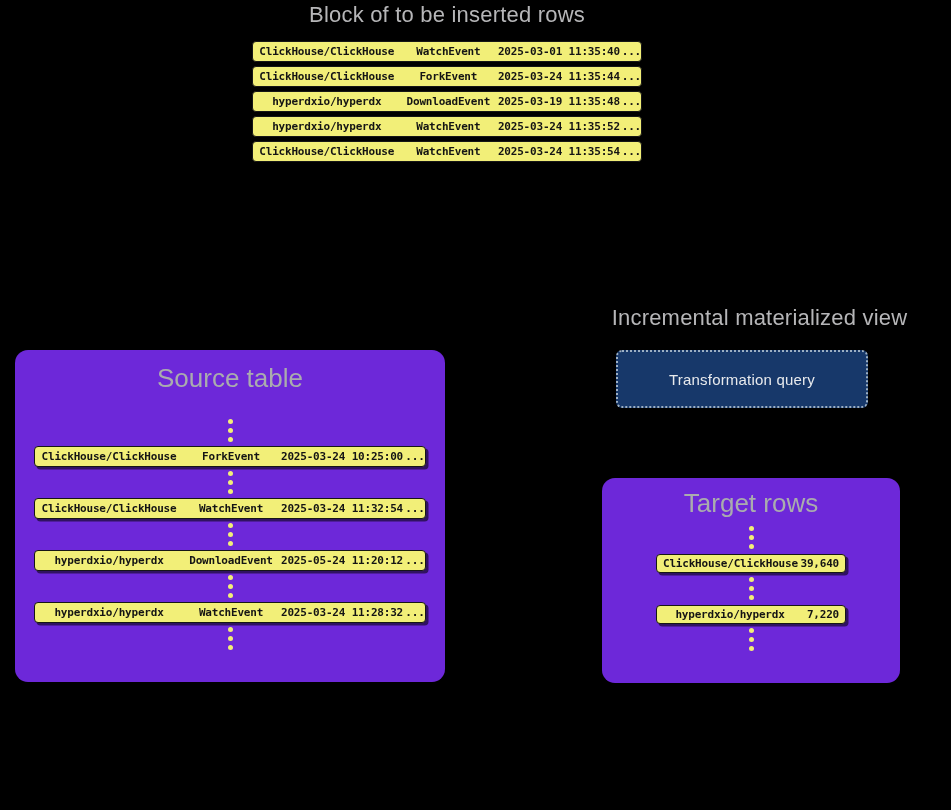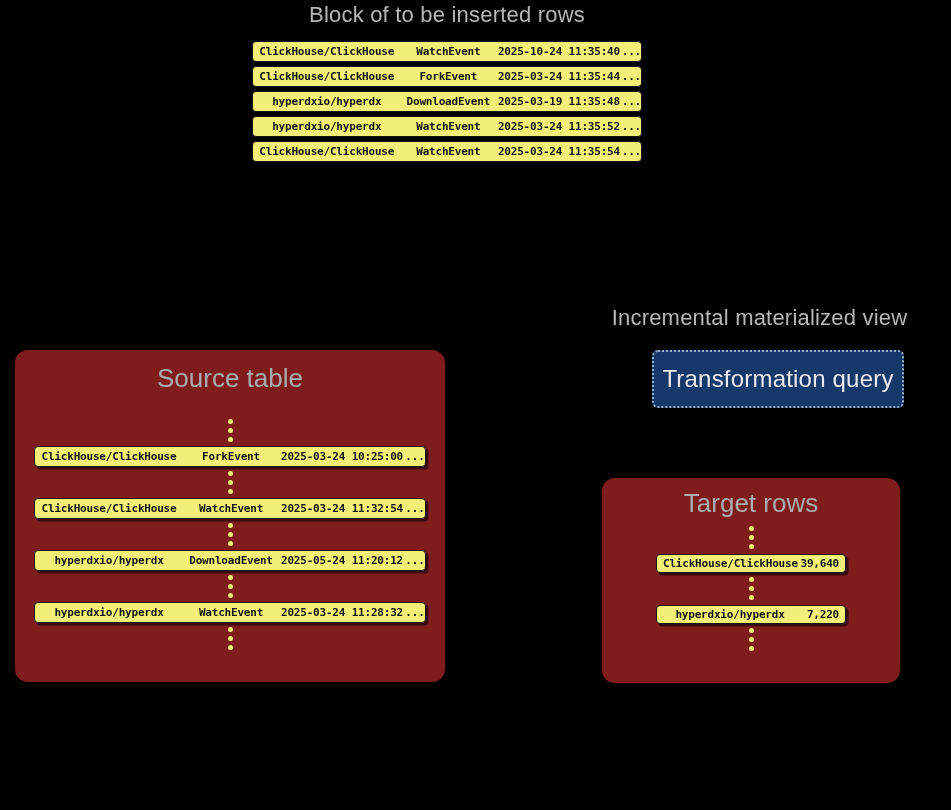--- a/index.html
+++ b/index.html
@@ -11,21 +11,21 @@
   
   .big-title {
     color: #b6b6b8;
     font-size: 22px;
     font-weight: 400;
     text-align: center;
     letter-spacing: 0.2px;
   }
   .panel {
     position: absolute;
-    background: #7f1d1d;
+    background: #6d28d9;
     border-radius: 13px;
     display: flex;
     flex-direction: column;
     align-items: center;
   }
   .panel-title {
     color: #aaacae;
     font-size: 26px;
     font-weight: 400;
     line-height: 30px;
@@ -96,43 +96,42 @@
   
   .mv-title { position: absolute; left: 544px; top: 305px; width: 431px; }
   .mv-button {
     position: absolute; left: 616px; top: 350px;
     width: 252px; height: 58px;
     background: #17386a;
     border: 2px dotted #9db0c4;
     border-radius: 6px;
     display: flex; align-items: center; justify-content: center;
     color: #e8eaed;
-    font-size: 24px;
+    font-size: 15px;
     letter-spacing: 0.2px;
-    margin-left: 36px;
   }
 
   .target-panel { left: 602px; top: 478px; width: 298px; height: 205px; }
   .target-panel .panel-title { margin-top: 10px; }
   .target-panel .dots { margin-top: 4px; }
   .target-panel .dots.first { margin-top: 8px; }
   .target-panel .trow { margin-top: 5px; }
 </style>
 </head>
 <body>
 
 <div class="stage">
 
   <div class="big-title insert-title">Block of to be inserted rows</div>
 
   <div class="insert-rows">
     <div class="yrow">
       <span class="c1">ClickHouse/ClickHouse</span>
       <span class="c2">WatchEvent</span>
-      <span class="c3">2025-10-24 11:35:40</span>
+      <span class="c3">2025-03-01 11:35:40</span>
       <span class="c4">...</span>
     </div>
     <div class="yrow">
       <span class="c1">ClickHouse/ClickHouse</span>
       <span class="c2">ForkEvent</span>
       <span class="c3">2025-03-24 11:35:44</span>
       <span class="c4">...</span>
     </div>
     <div class="yrow">
       <span class="c1">hyperdxio/hyperdx</span>

